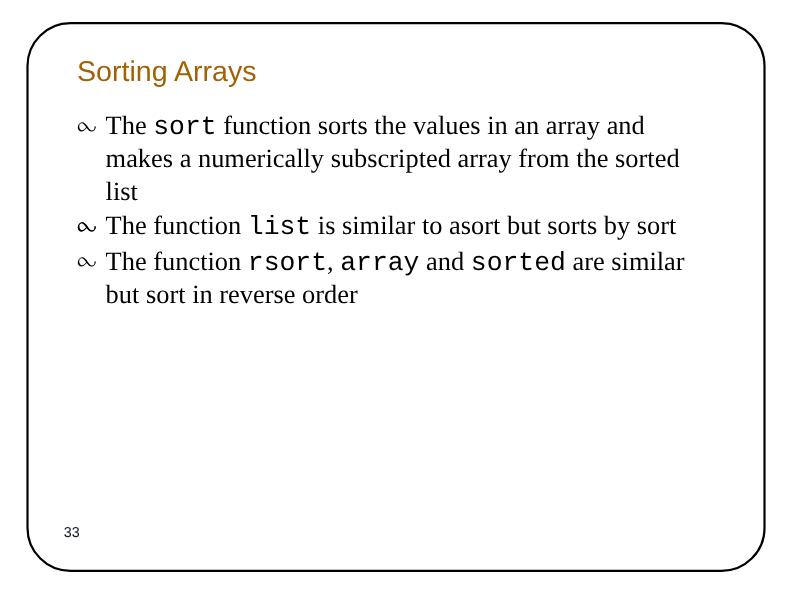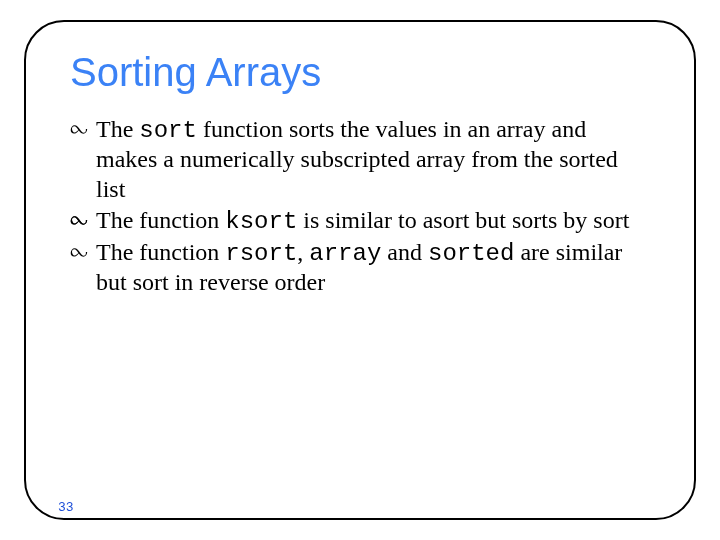--- a/index.html
+++ b/index.html
@@ -22,23 +22,23 @@
     box-sizing: border-box;
     width: 100%;
     height: 100%;
     border: 2px solid #000;
     border-radius: 40px;
     padding: 28px 44px 20px 44px;
     position: relative;
   }
   .title {
     font-family: Arial, Helvetica, sans-serif;
-    font-size: 40px;
+    font-size: 26px;
     font-weight: 400;
-    color: #3b82f6;
+    color: #a16207;
     margin: 0 0 20px 0;
   }
   .body {
     font-size: 24px;
     line-height: 1.22;
   }
   .item {
     position: relative;
     padding-left: 26px;
     margin: 0 0 2px 0;
@@ -51,24 +51,24 @@
     font-size: 22px;
     line-height: 1.2;
   }
   .code {
     font-family: "Courier New", Courier, monospace;
     text-align: right;
   }
   .pagenum {
     position: absolute;
     left: 32px;
-    bottom: 3px;
-    font-family: Liberation Mono, monospace;
+    bottom: 27px;
+    font-family: Liberation Sans, sans-serif;
     font-size: 13px;
-    color: #1d4ed8;
+    color: #0f172a;
   }
 </style>
 </head>
 <body>
 
 <div class="slide">
   <div class="frame">
 
     <h1 class="title">Sorting Arrays</h1>
 
@@ -81,21 +81,21 @@
         </span>
       </div>
 
       <div class="item">
         <span class="bullet">⧜</span>
       </div>
 
       <div class="item">
         <span class="bullet">⧜</span>
         <span>
-          <span>The function </span><span class="code">ksort</span><span>  is similar to asort but sorts by sort</span>
+          <span>The function </span><span class="code">list</span><span>  is similar to asort but sorts by sort</span>
         </span>
       </div>
 
       <div class="item">
         <span class="bullet">⧜</span>
         <span>
           <span>The function </span><span class="code">rsort</span><span>, </span><span class="code">array</span><span> and </span><span class="code">sorted</span><span> are similar but sort in reverse order</span>
         </span>
       </div>
 

